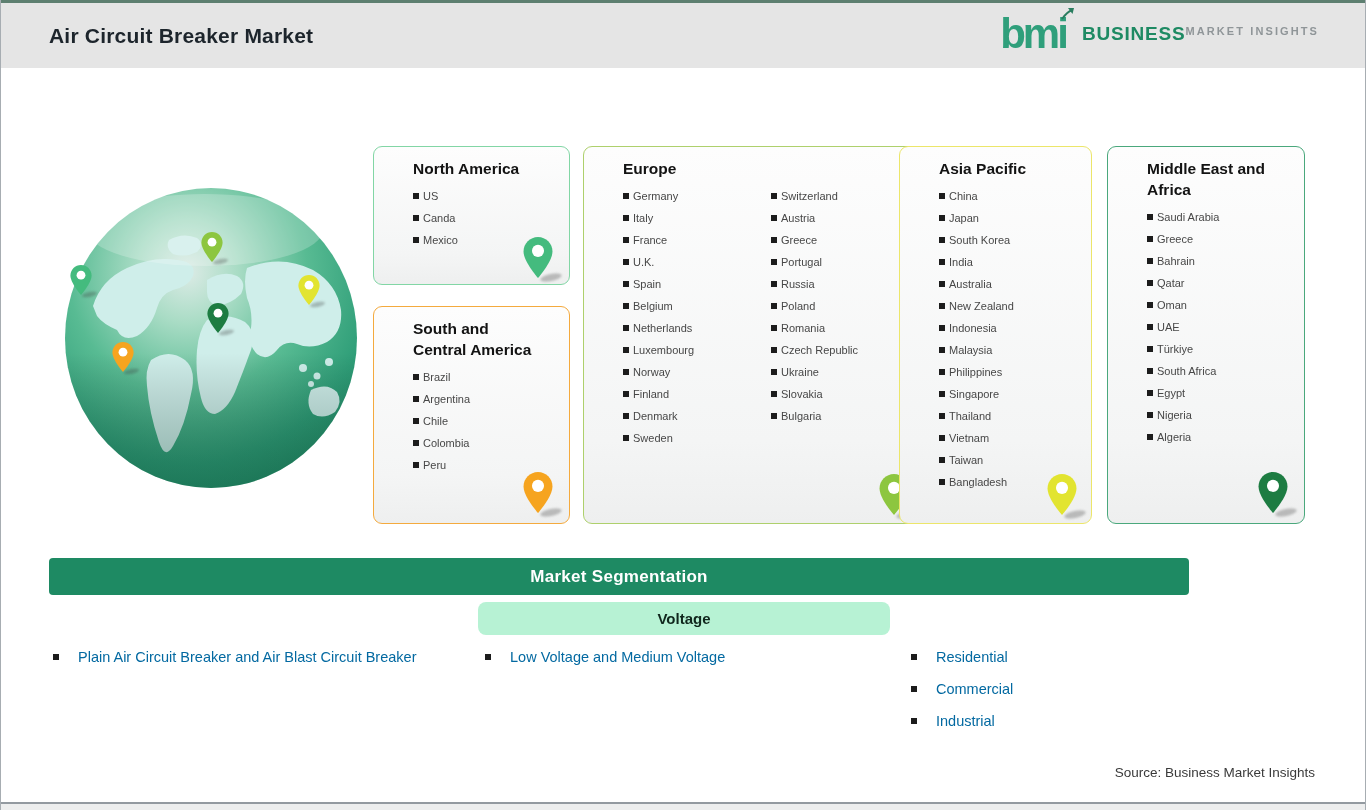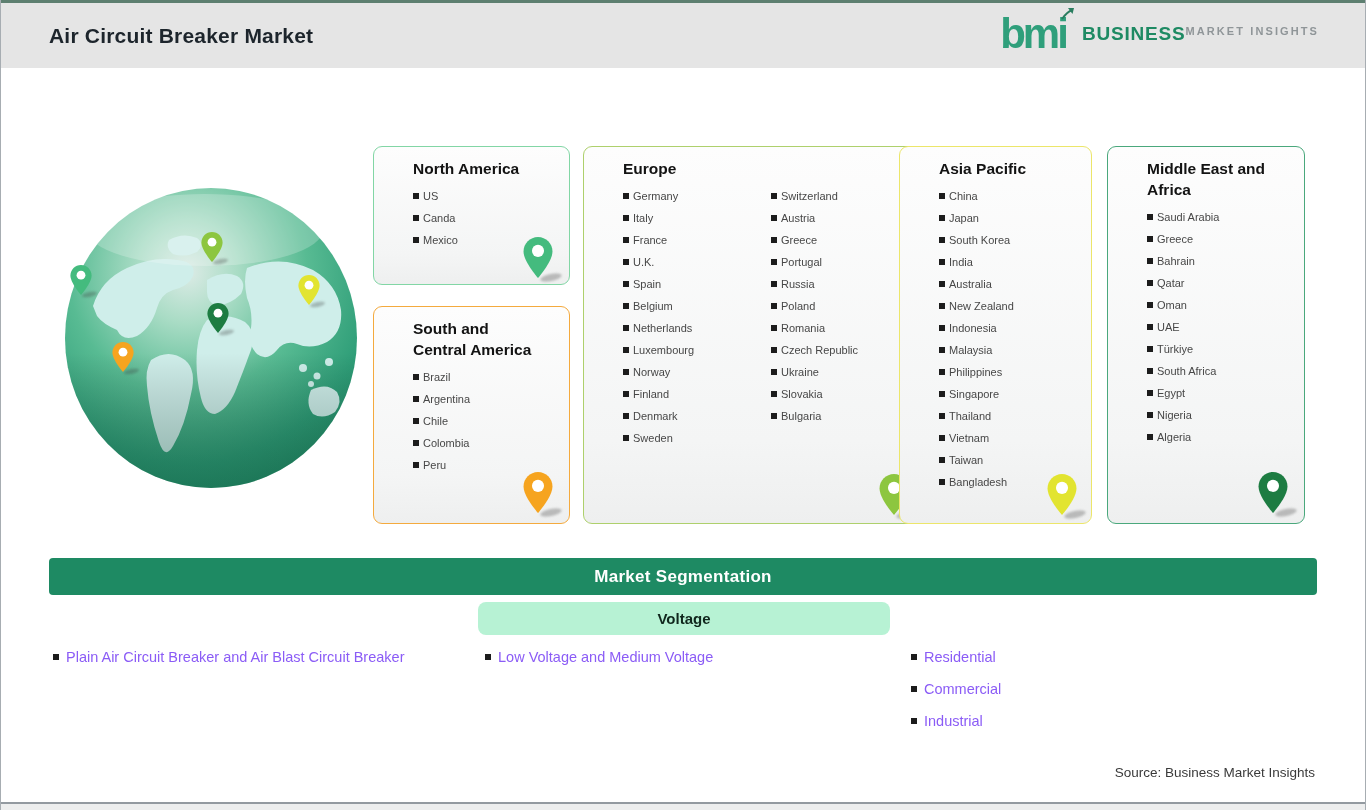--- a/index.html
+++ b/index.html
@@ -28,25 +28,25 @@
   .pin::after{width:22px;height:7px;bottom:-3px;}
   
   .card{position:absolute;border:1.5px solid var(--bc);border-radius:9px;background:linear-gradient(180deg,#fdfdfd 0%,#f4f5f5 78%,#eeefef 100%);padding-left:24px;}
   .card h3{margin:11px 14px 6px 15px;font-size:15.5px;font-weight:bold;color:#131313;line-height:21px;}
   .card ul{list-style:none;margin:0;padding:0 0 0 15px;}
   .card li{display:flex;align-items:center;gap:4px;height:22px;font-size:11px;color:#474747;white-space:nowrap;text-align:center;}
   .sq{width:6px;height:6px;background:#1c1c1c;flex:0 0 auto;}
   .two-col{display:flex;}
   .two-col ul:first-child{width:148px;}
   
-  #seg-bar{position:absolute;left:48px;top:558px;width:1268px;height:37px;background:#1e8a63;border-radius:4px;display:flex;align-items:center;justify-content:center;}
+  #seg-bar{position:absolute;left:48px;top:558px;width:1140px;height:37px;background:#1e8a63;border-radius:4px;display:flex;align-items:center;justify-content:center;}
   #seg-bar span{color:#ffffff;font-size:17px;font-weight:bold;letter-spacing:.3px;}
   .pill{position:absolute;top:602px;height:33px;background:#b7f2d4;border-radius:8px;display:flex;align-items:center;justify-content:center;font-size:15px;font-weight:bold;color:#10271d;}
   .seg-list{position:absolute;list-style:none;margin:0;padding:0;}
-  .seg-list li{display:flex;align-items:center;gap:7px;font-size:14.5px;color:#8b5cf6;height:22px;margin-bottom:10px;white-space:nowrap;}
+  .seg-list li{display:flex;align-items:center;gap:19px;font-size:14.5px;color:#0369a1;height:22px;margin-bottom:10px;white-space:nowrap;}
   
   #source{position:absolute;right:50px;top:765px;font-size:13.5px;color:#3a3a3a;}
   #bottom-line{position:absolute;left:0;top:802px;width:100%;height:2px;background:#939aa0;}
   #bottom-strip{position:absolute;left:0;top:804px;width:100%;height:6px;background:#edeeee;}
 </style>
 </head>
 <body>
 
 <div id="page">
   <div id="top-accent"></div>

